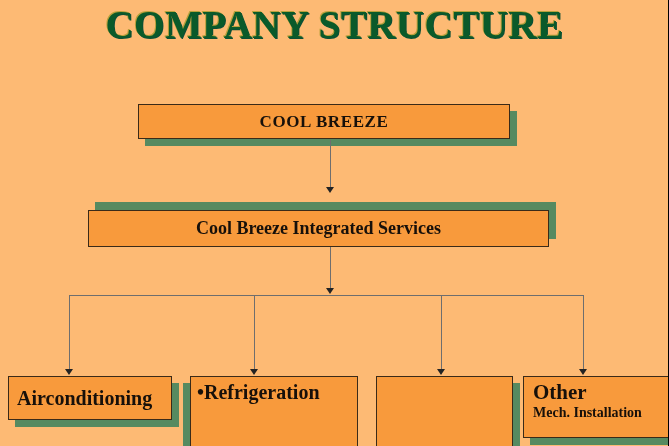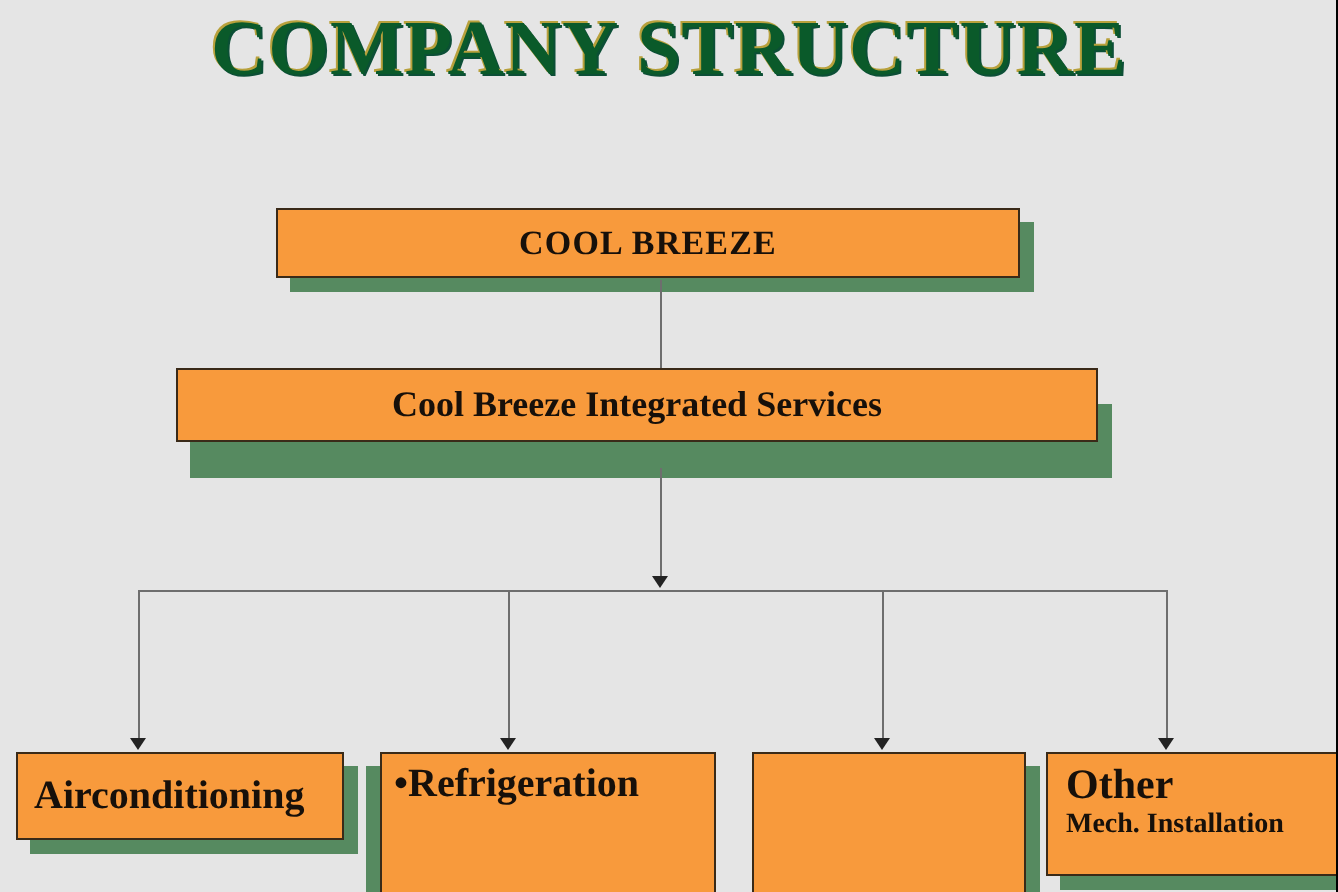--- a/index.html
+++ b/index.html
@@ -8,21 +8,21 @@
     background: #ffffff;
   }
   body {
     font-family: "Liberation Serif", serif;
   }
 
   #slide {
     position: relative;
     width: 669px;
     height: 446px;
-    background: #e5e5e5;
+    background: #fdba74;
     overflow: hidden;
     border-right: 1px solid #000000;
     box-sizing: border-box;
   }
 
   
   #title {
     position: absolute;
     left: 0;
     top: 2px;
@@ -73,21 +73,21 @@
     align-items: flex-start;
     justify-content: flex-start;
     text-align: left;
     flex-direction: column;
   }
 
   #box-cool-breeze { left: 138px; top: 104px; width: 372px; height: 35px; }
   #shadow-cool-breeze { left: 145px; top: 111px; width: 372px; height: 35px; }
   #box-cool-breeze .box-inner { font-size: 17px; letter-spacing: 0.6px; }
 
-  #box-integrated { left: 88px; top: 184px; width: 461px; height: 37px; }
+  #box-integrated { left: 88px; top: 210px; width: 461px; height: 37px; }
   #shadow-integrated { left: 95px; top: 202px; width: 461px; height: 37px; }
   #box-integrated .box-inner { font-size: 18px; }
 
   #box-airconditioning { left: 8px; top: 376px; width: 164px; height: 44px; }
   #shadow-airconditioning { left: 15px; top: 383px; width: 164px; height: 44px; }
   #box-airconditioning .box-inner { font-size: 20px; padding-left: 8px; }
 
   #box-refrigeration { left: 190px; top: 376px; width: 168px; height: 78px; }
   #shadow-refrigeration { left: 183px; top: 383px; width: 168px; height: 72px; }
   #box-refrigeration .box-inner { font-size: 20px; padding: 4px 0 0 6px; align-items: flex-start; }

